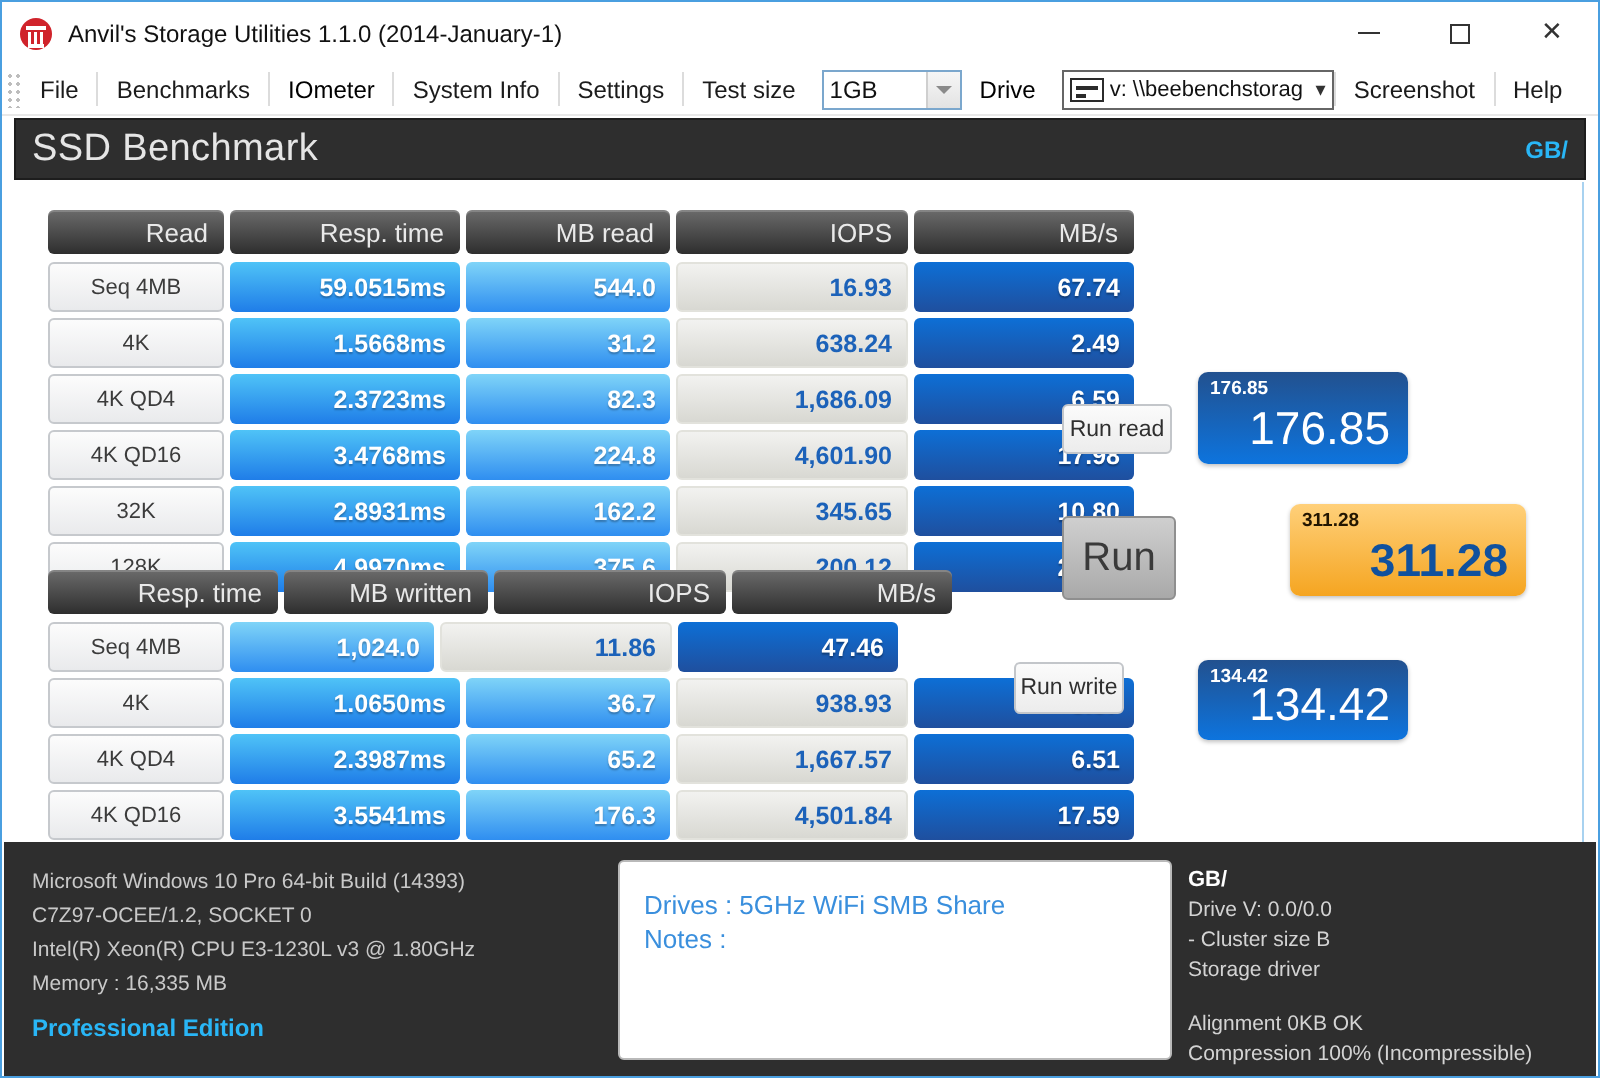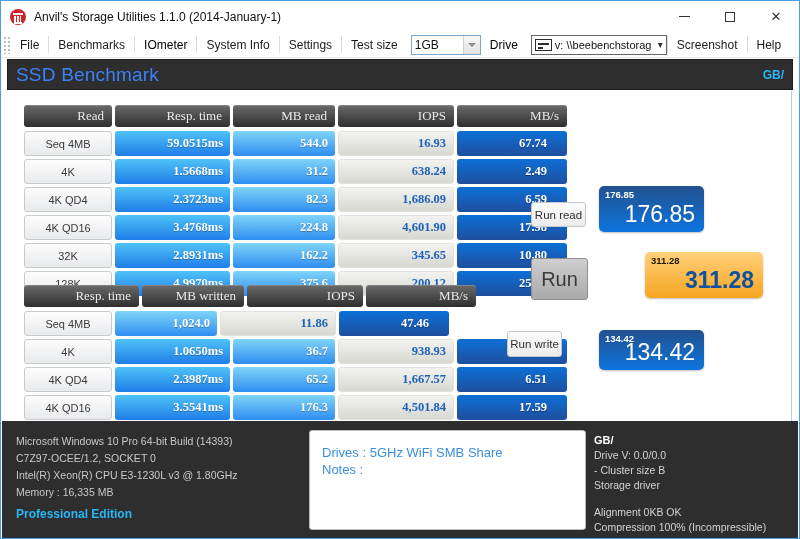--- a/index.html
+++ b/index.html
@@ -137,21 +137,21 @@
   
   .bench-header {
     position: absolute; left: 6px; top: 58px;
     width: 786px; height: 31px;
     background: #2e2e2e;
     border: 1px solid #1d1d1d;
     display: flex; align-items: center; justify-content: space-between;
     padding: 0 8px;
   }
   .bench-title {
-    font-size: 19px; color: #3b82f6; letter-spacing: .2px;
+    font-size: 19px; color: #e5e5e5; letter-spacing: .2px;
   }
   .bench-unit {
     font-size: 12px; color: #29b6f6; font-weight: bold;
   }
 
   
   .body-area {
     position: absolute; left: 1px; top: 90px;
     width: 796px; height: 330px;
     background: #ffffff;
@@ -161,28 +161,27 @@
   .tbl { position: absolute; }
   .trow { display: flex; height: 25px; margin-bottom: 3px; }
   .trow.hdr { height: 22px; margin-bottom: 4px; }
 
   .cell {
     display: flex; align-items: center;
     font-size: 12.5px;
     border-radius: 3px;
     overflow: hidden;
     margin-right: 3px;
-    font-family: Liberation Serif, serif;
   }
 
   .c-label { width: 88px; justify-content: center; }
   .c-resp  { width: 115px; justify-content: flex-end; padding-right: 7px; }
   .c-mb    { width: 102px; justify-content: flex-end; padding-right: 7px; }
   .c-iops  { width: 116px; justify-content: flex-end; padding-right: 7px; }
-  .c-mbs   { width: 110px; justify-content: flex-end; padding-right: 20px; margin-right:0; }
+  .c-mbs   { width: 110px; justify-content: flex-end; padding-right: 7px; margin-right:0; }
 
   
   .hdr .cell {
     background: linear-gradient(#6b6b6b,#2e2e2e);
     color: #e9e9e9;
     font-size: 13px;
     justify-content: flex-end;
     padding-right: 8px;
     border-radius: 3px;
     box-shadow: inset 0 1px 0 rgba(255,255,255,.18);

